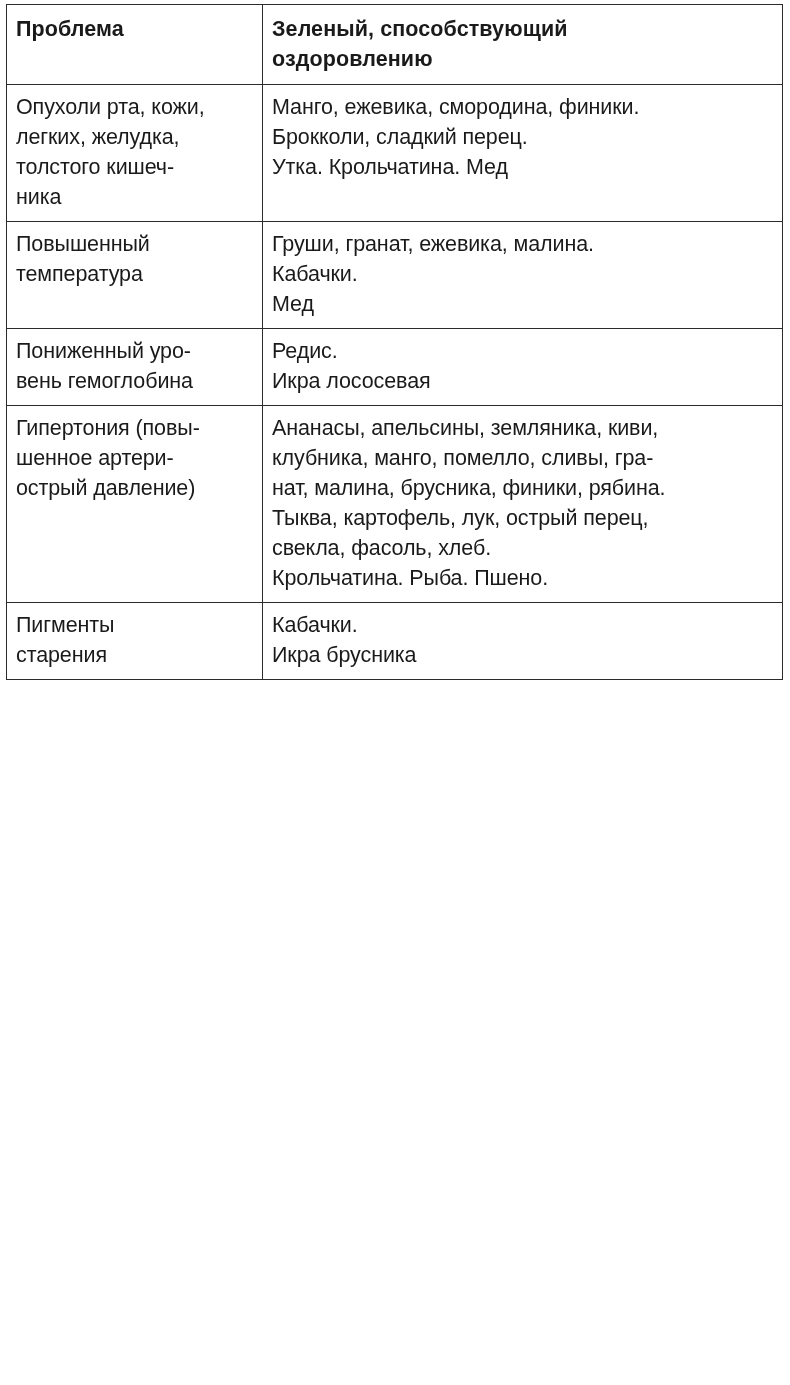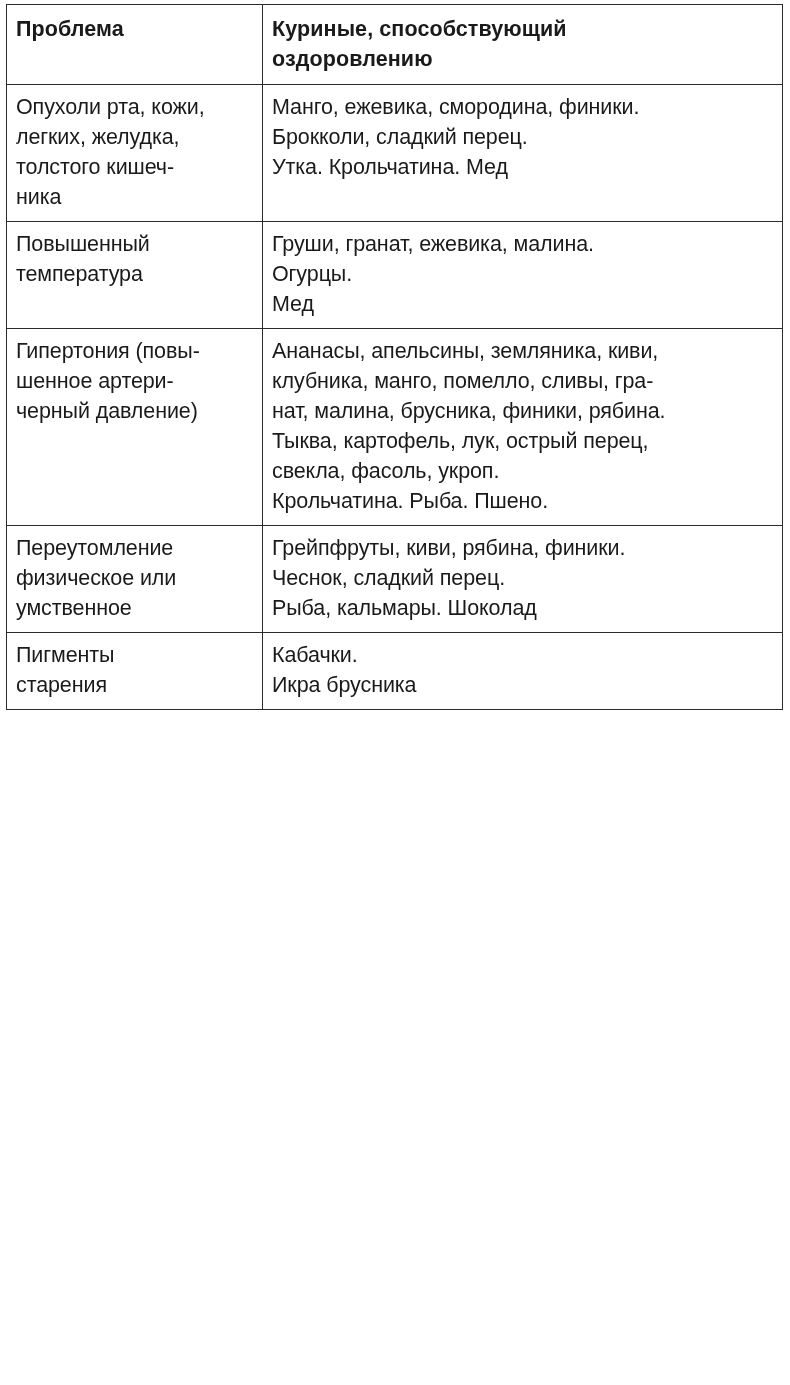--- a/index.html
+++ b/index.html
@@ -64,59 +64,57 @@
 
 <div class="sheet">
   <table class="health-table">
     <colgroup>
       <col class="col-problem">
       <col class="col-product">
     </colgroup>
     <thead>
       <tr>
         <th>Проблема</th>
-        <th>Куриные, способствующий
+        <th>Зеленый, способствующий
 оздоровлению</th>
       </tr>
     </thead>
     <tbody>
       <tr class="pad-sm">
         <td>Опухоли рта, кожи,
 легких, желудка,
 толстого кишеч-
 ника</td>
         <td>Манго, ежевика, смородина, финики.
 Брокколи, сладкий перец.
 Утка. Крольчатина. Мед</td>
       </tr>
       <tr class="pad-lg">
         <td>Повышенный
 температура</td>
         <td>Груши, гранат, ежевика, малина.
-Огурцы.
+Кабачки.
 Мед</td>
+      </tr>
+      <tr class="pad-lg">
+        <td>Пониженный уро-
+вень гемоглобина</td>
+        <td>Редис.
+Икра лососевая</td>
       </tr>
       <tr class="pad-sm">
         <td>Гипертония (повы-
 шенное артери-
-черный давление)</td>
+острый давление)</td>
         <td>Ананасы, апельсины, земляника, киви,
 клубника, манго, помелло, сливы, гра-
 нат, малина, брусника, финики, рябина.
 Тыква, картофель, лук, острый перец,
-свекла, фасоль, укроп.
+свекла, фасоль, хлеб.
 Крольчатина. Рыба. Пшено.</td>
-      </tr>
-      <tr class="pad-sm">
-        <td>Переутомление
-физическое или
-умственное</td>
-        <td>Грейпфруты, киви, рябина, финики.
-Чеснок, сладкий перец.
-Рыба, кальмары. Шоколад</td>
       </tr>
       <tr class="pad-sm">
         <td>Пигменты
 старения</td>
         <td>Кабачки.
 Икра брусника</td>
       </tr>
     </tbody>
   </table>
 </div>

